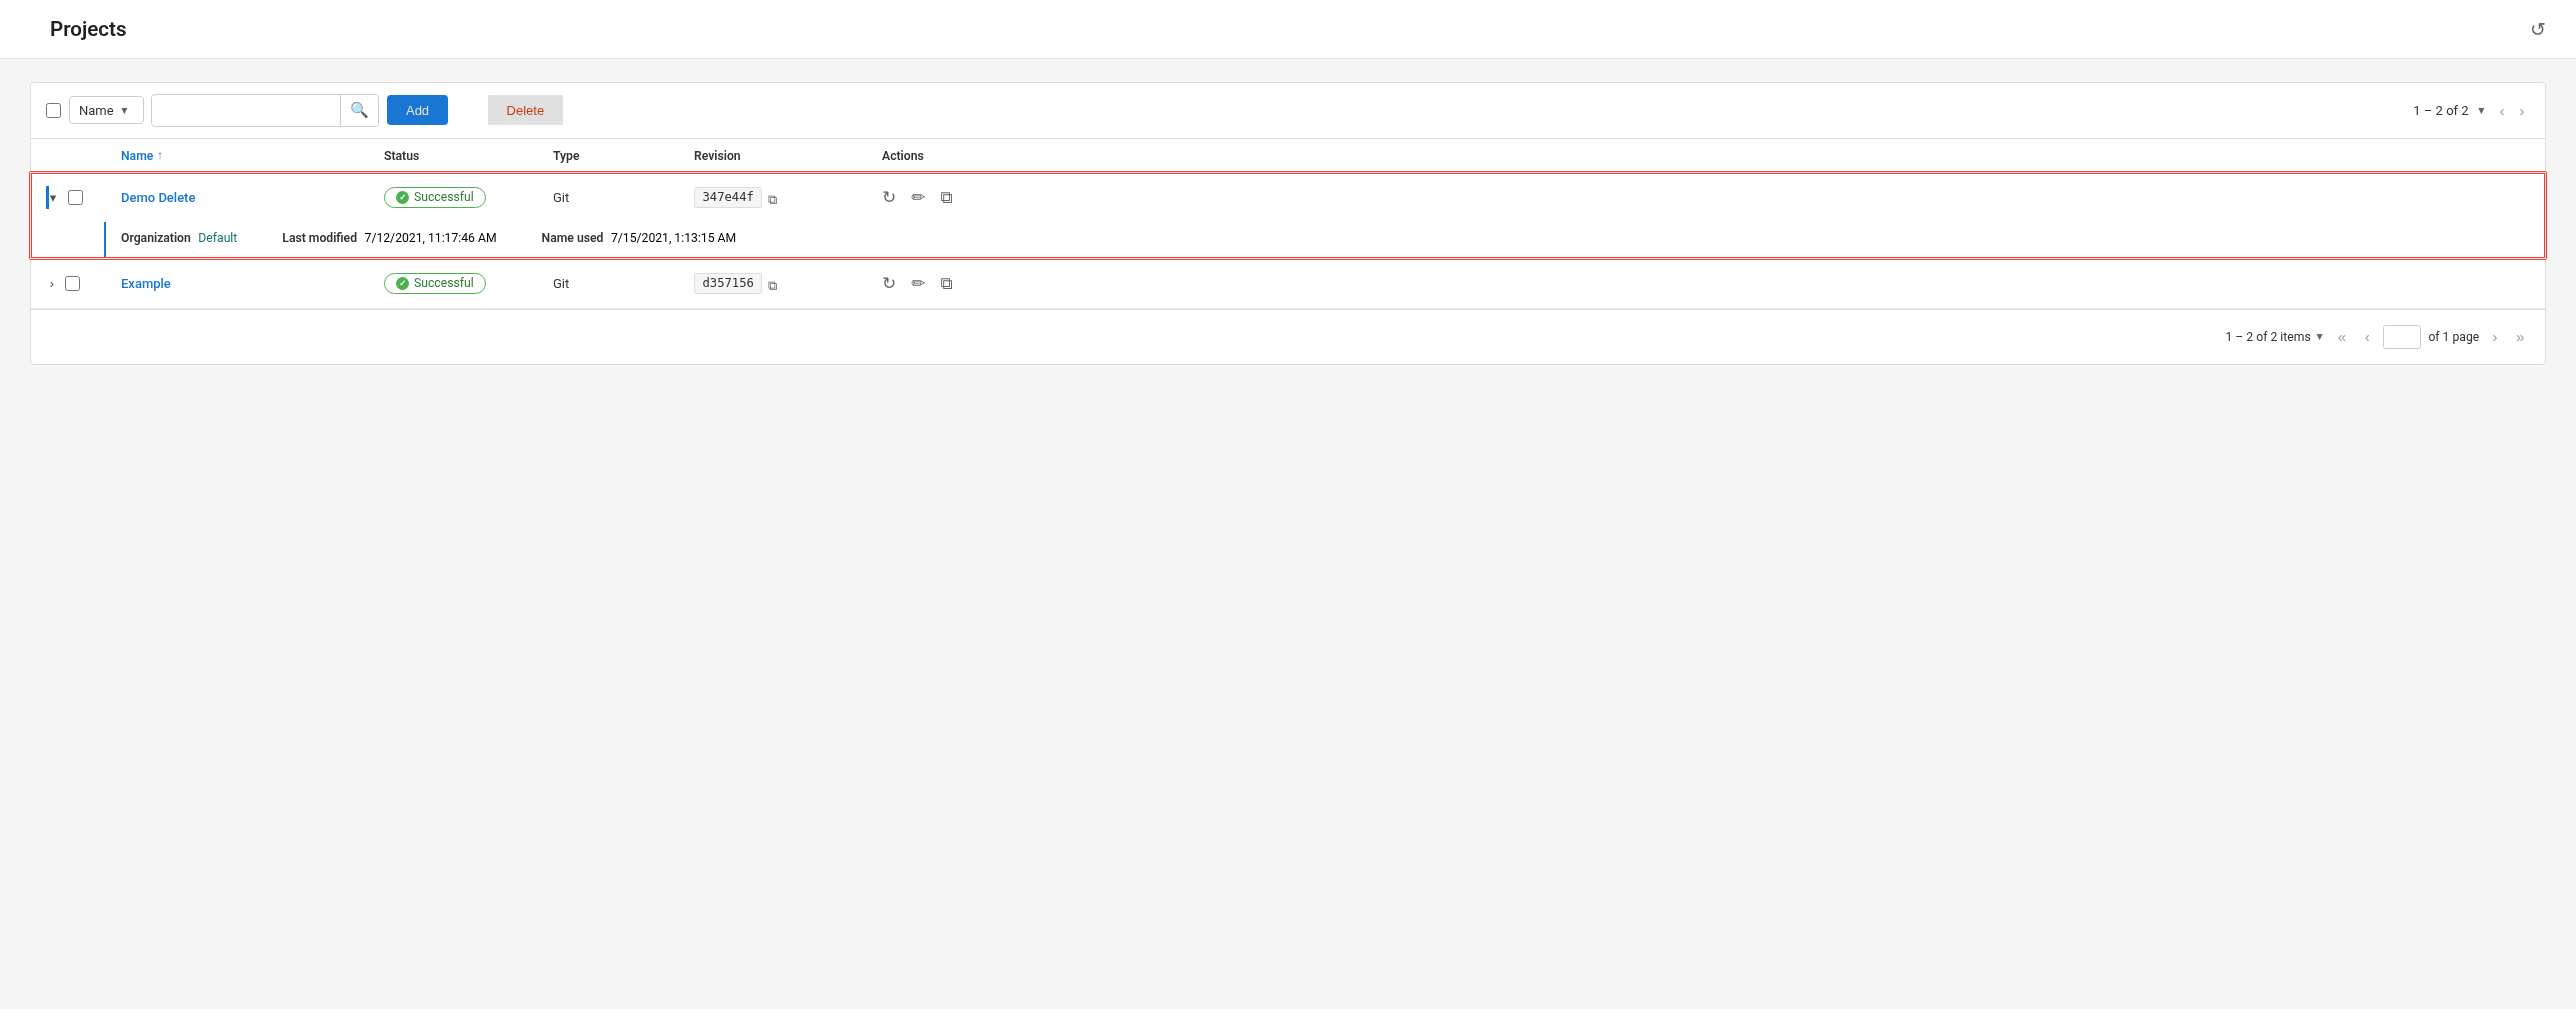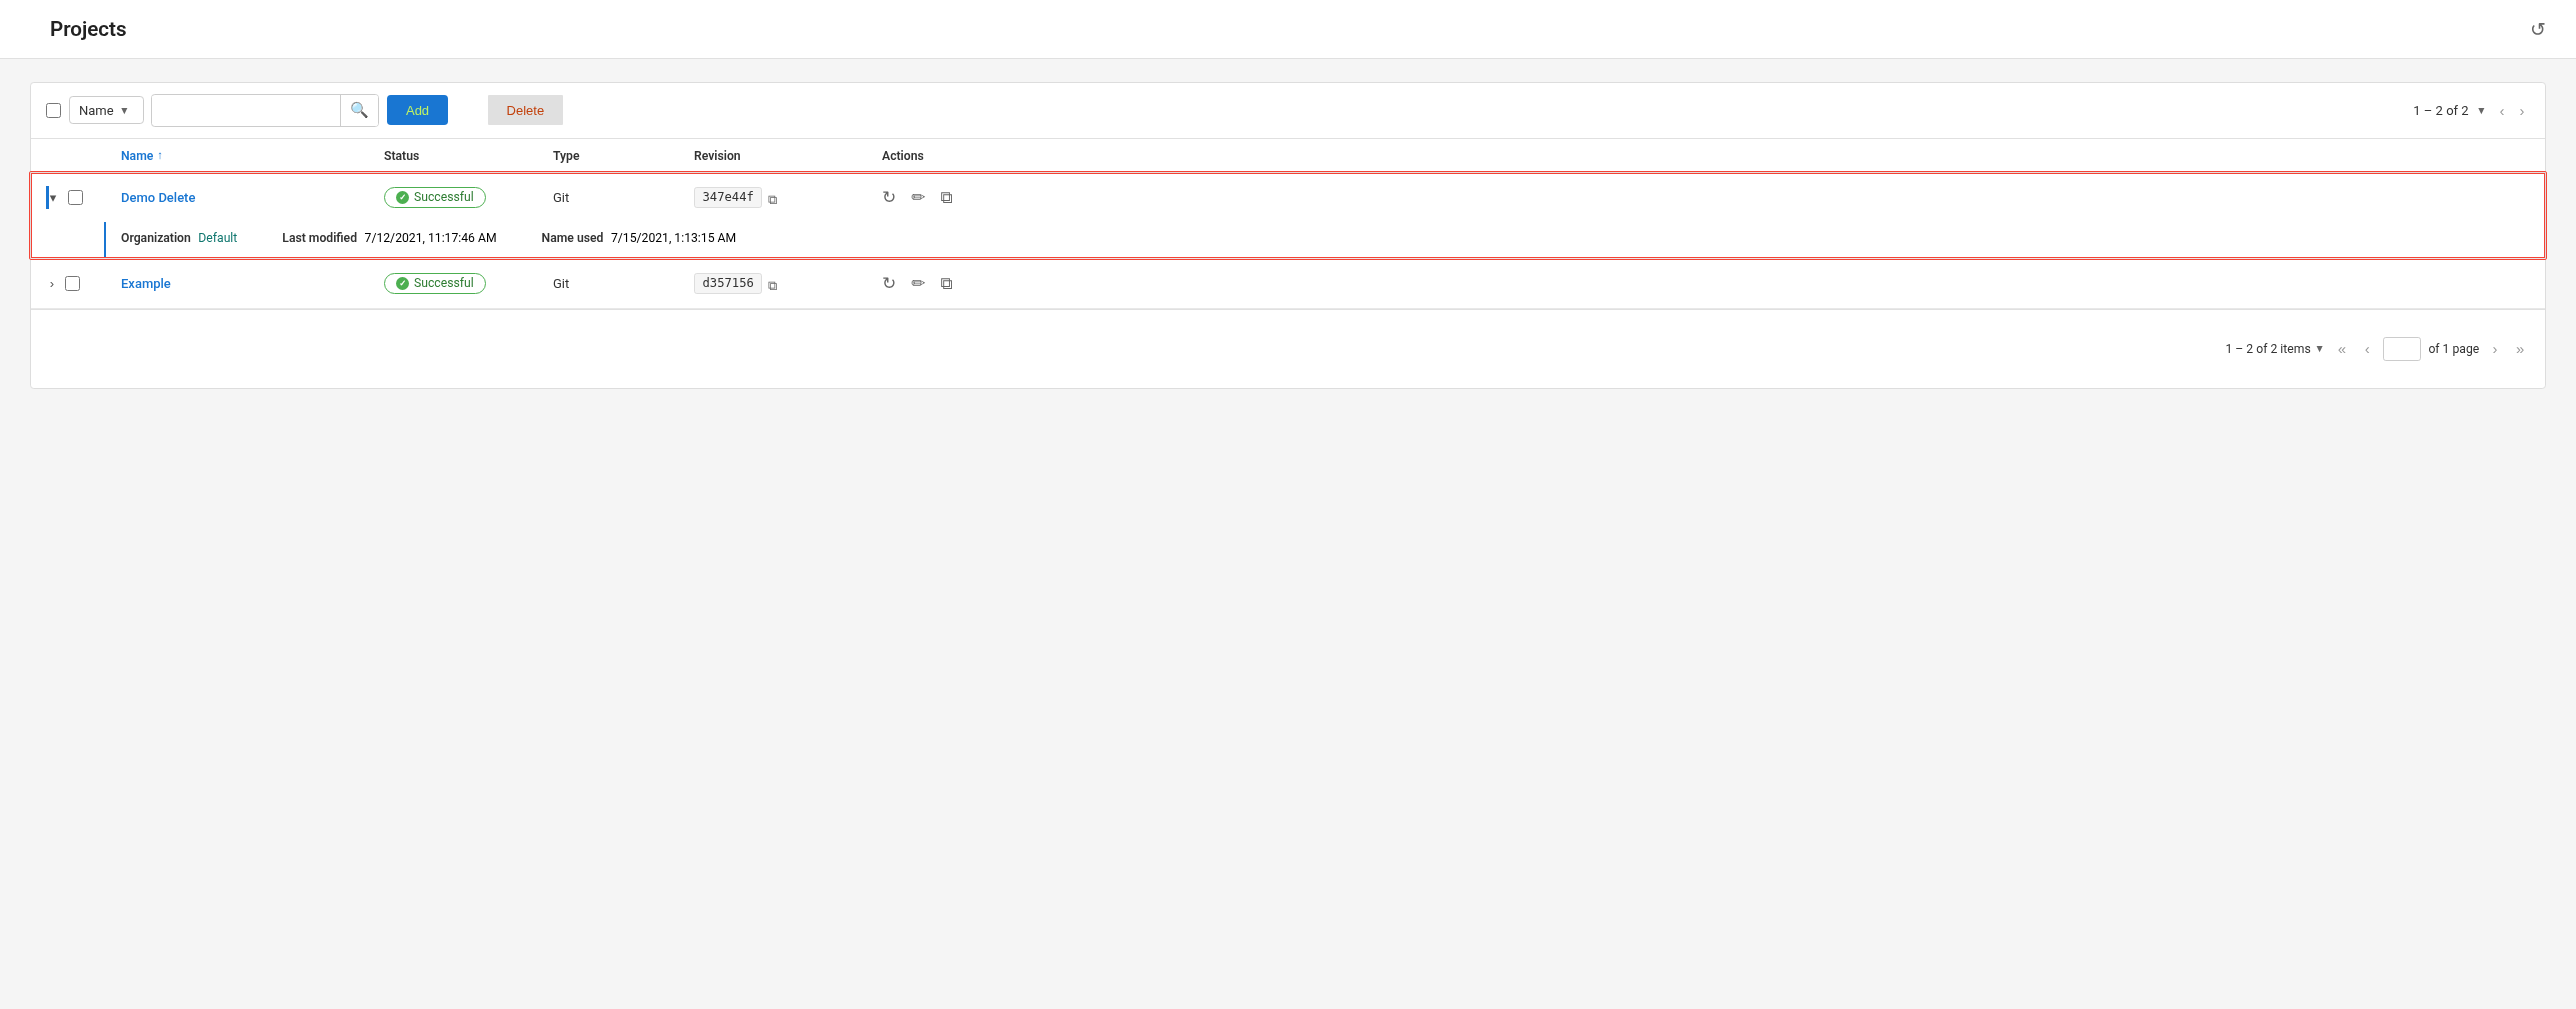--- a/index.html
+++ b/index.html
@@ -96,21 +96,21 @@
       background: #fff;
       border: none;
       border-left: 0.9px solid #ccc;
       padding: 6.6px 9.4px;
       cursor: pointer;
       color: #555;
       font-size: 15px;
     }
     .btn-add {
       background: #1976d2;
-      color: #bef264;
+      color: #e5e5e5;
       border: none;
       border-radius: 3.8px;
       padding: 7.5px 19px;
       font-size: 13px;
       font-weight: 500;
       cursor: pointer;
     }
     .btn-delete {
       background: #e0e0e0;
       color: #c2410c;
@@ -284,21 +284,21 @@
       left: 0;
       top: 0;
       bottom: 0;
       width: 2.8px;
       background: #1976d2;
     }
     .bottom-pagination {
       display: flex;
       align-items: center;
       justify-content: flex-end;
-      padding: 27px 15px;
+      padding: 15px 15px;
       gap: 7.5px;
       border-top: 0.9px solid #e0e0e0;
     }
     .page-input {
       border: 0.9px solid #ccc;
       border-radius: 2.8px;
       padding: 3.8px 7.5px;
       width: 38px;
       text-align: center;
       font-size: 12.2px;

